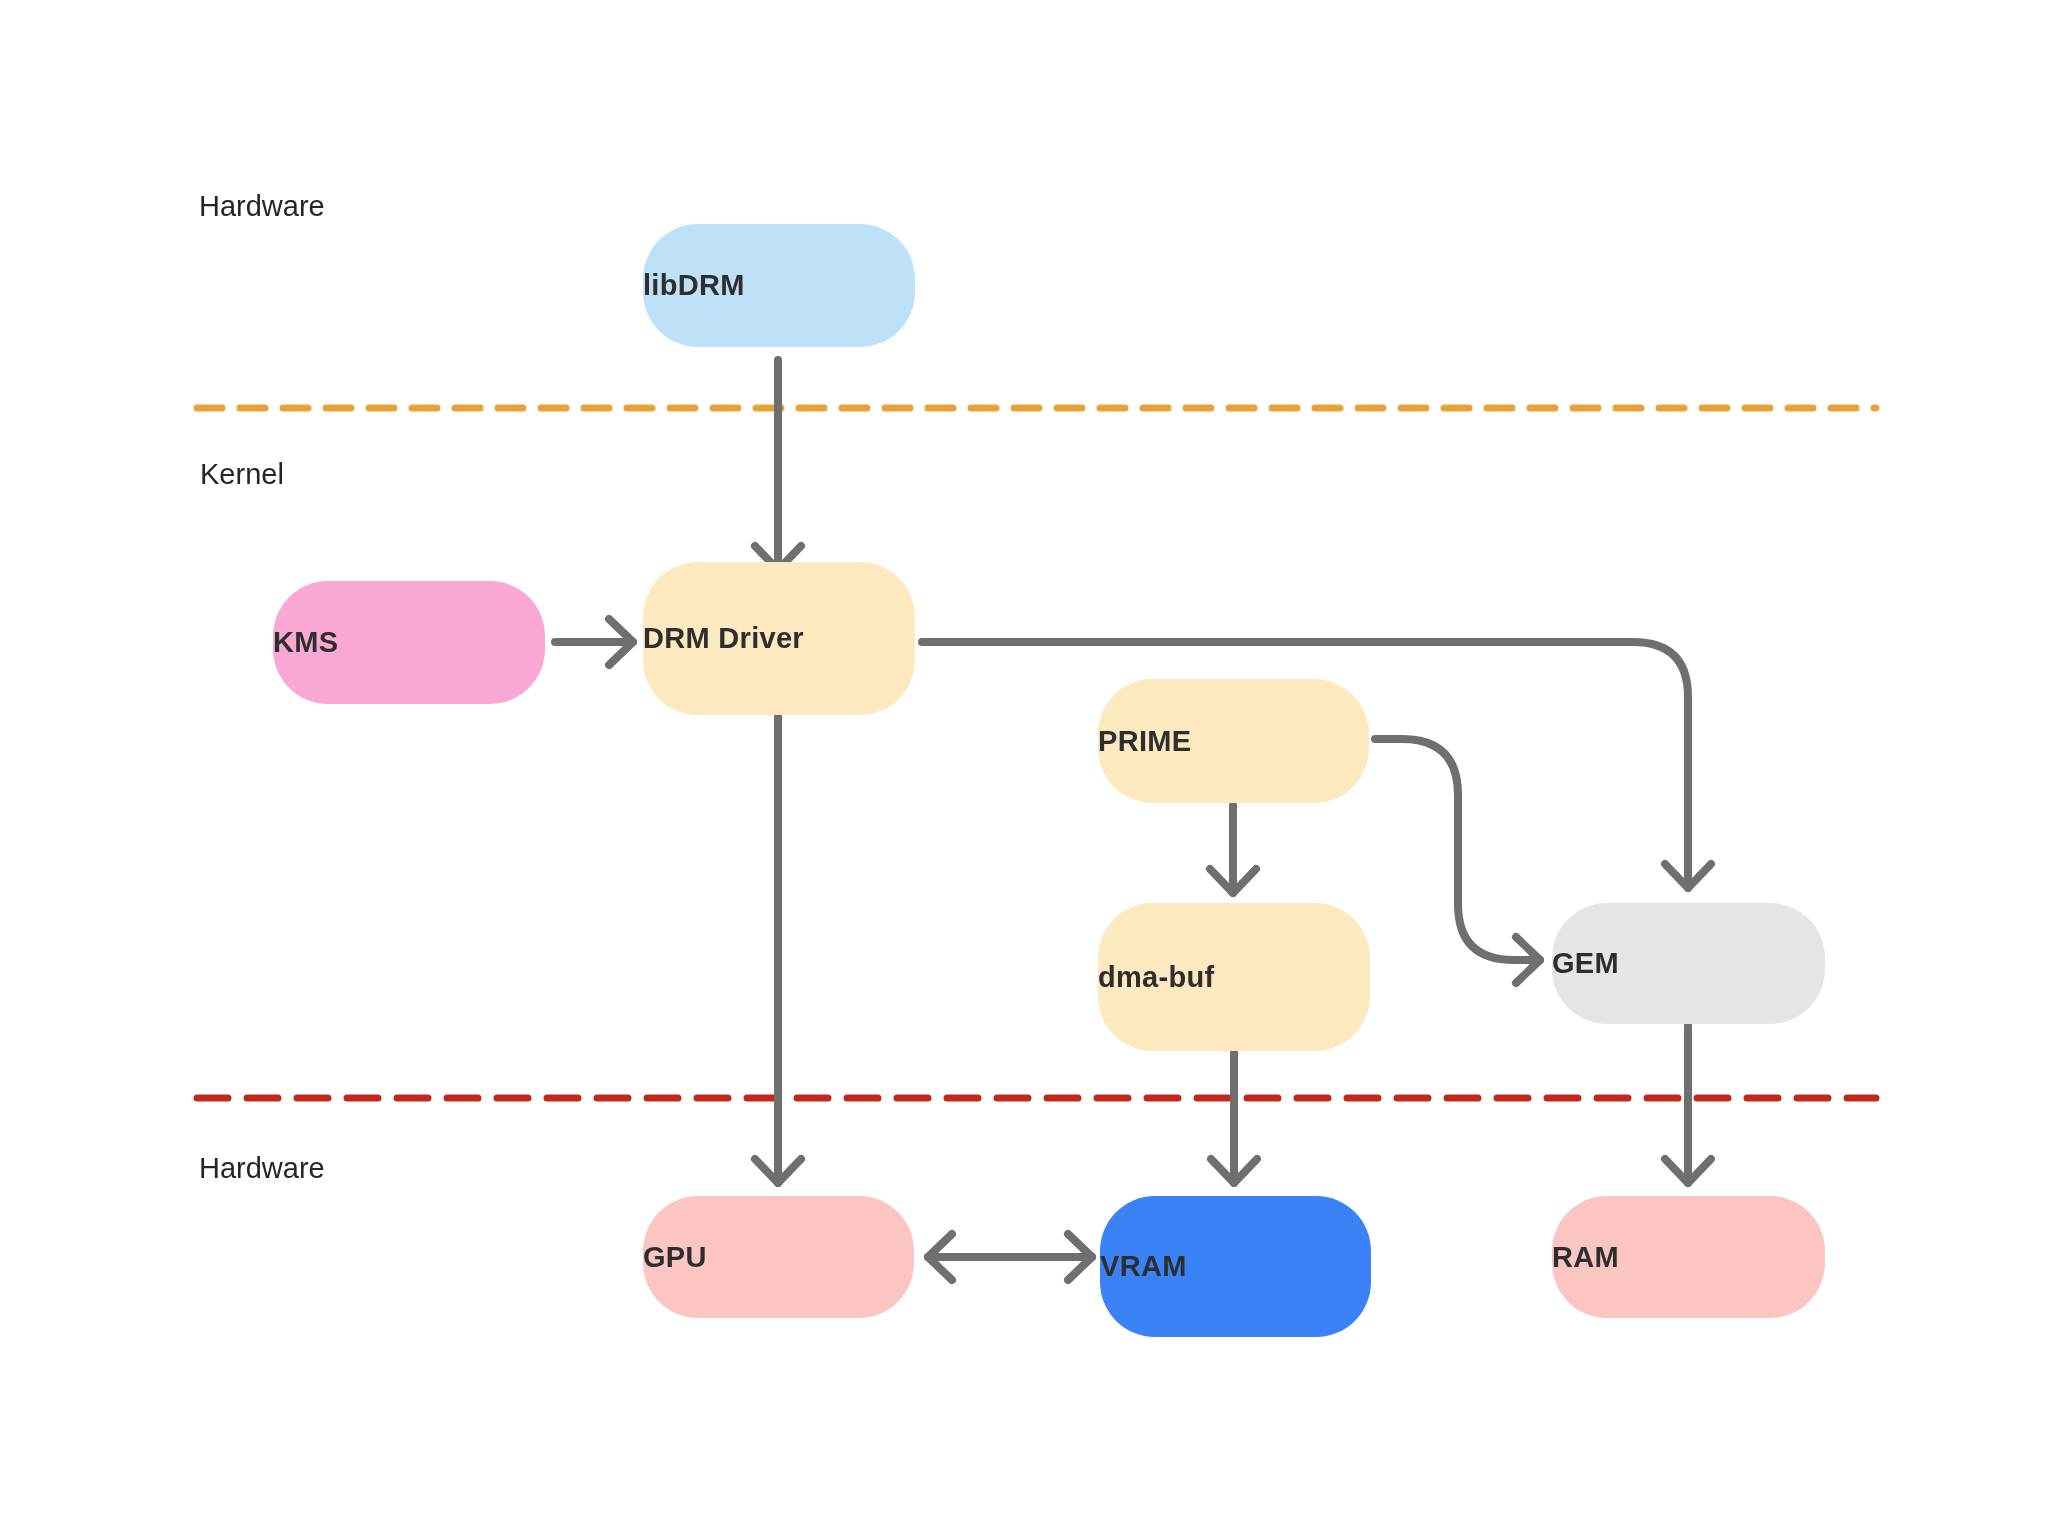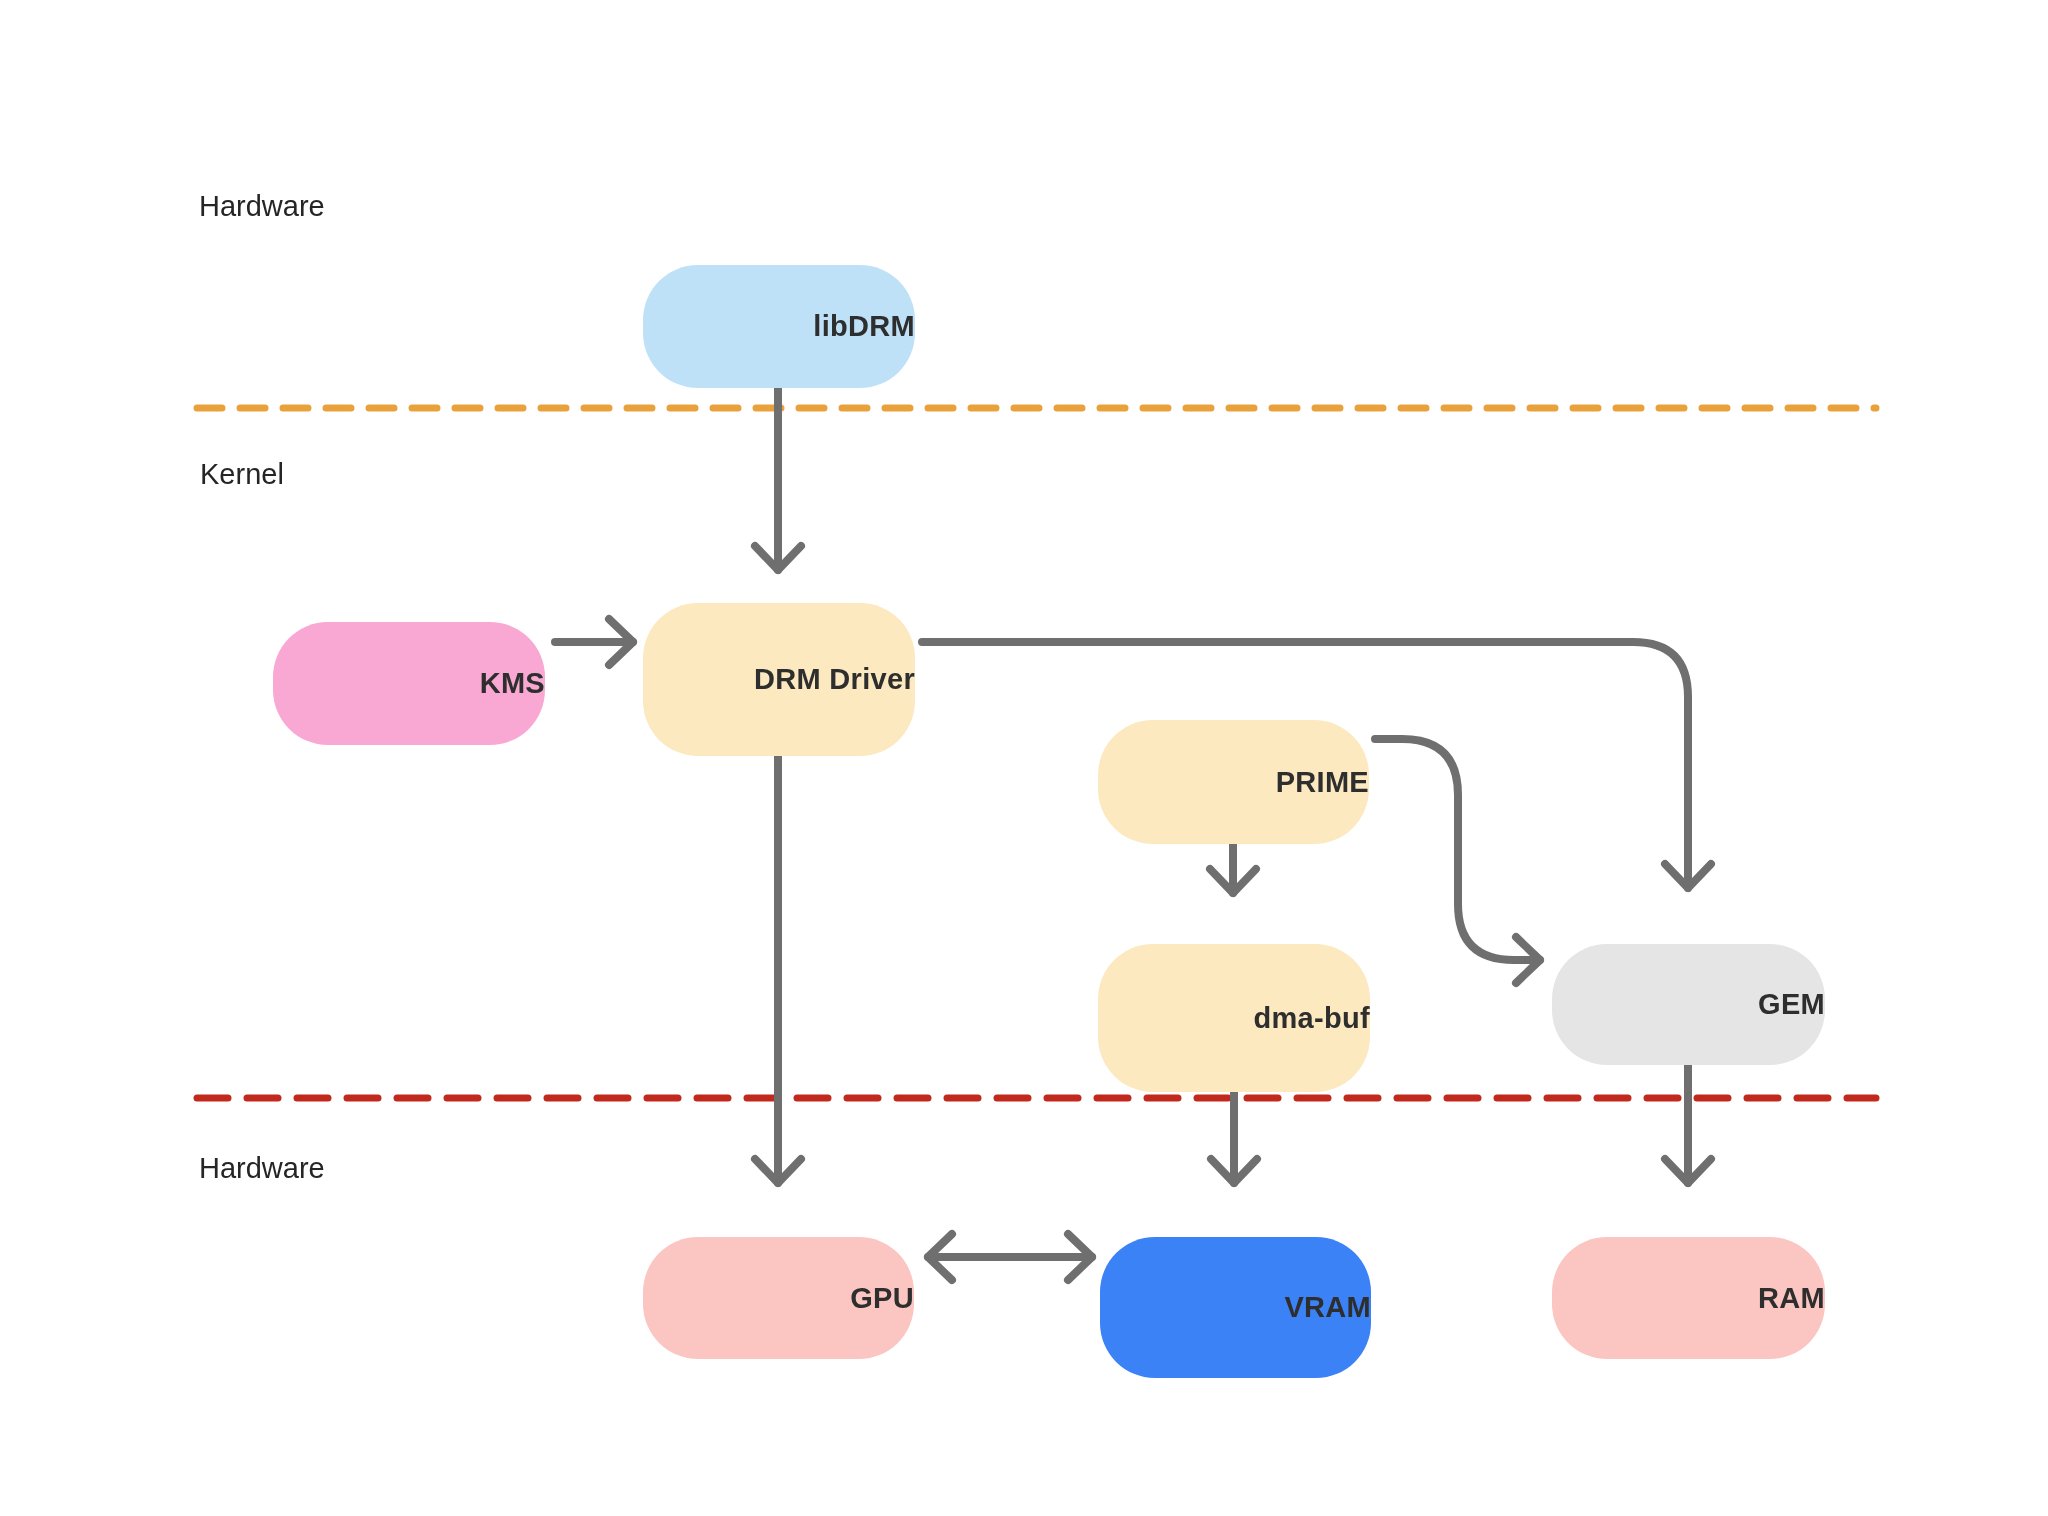--- a/index.html
+++ b/index.html
@@ -19,24 +19,23 @@
     position: absolute;
     left: 0;
     top: 0;
     width: 2048px;
     height: 1516px;
   }
   .node {
     position: absolute;
     display: flex;
     align-items: center;
-    justify-content: flex-end;
+    justify-content: flex-start;
     border-radius: 55px;
     box-sizing: border-box;
-    margin-top: 41px;
   }
   .node-label {
     font-size: 29px;
     font-weight: 700;
     color: #2e2e2e;
     letter-spacing: 0.3px;
     white-space: nowrap;
   }
   .section-label {
     position: absolute;

